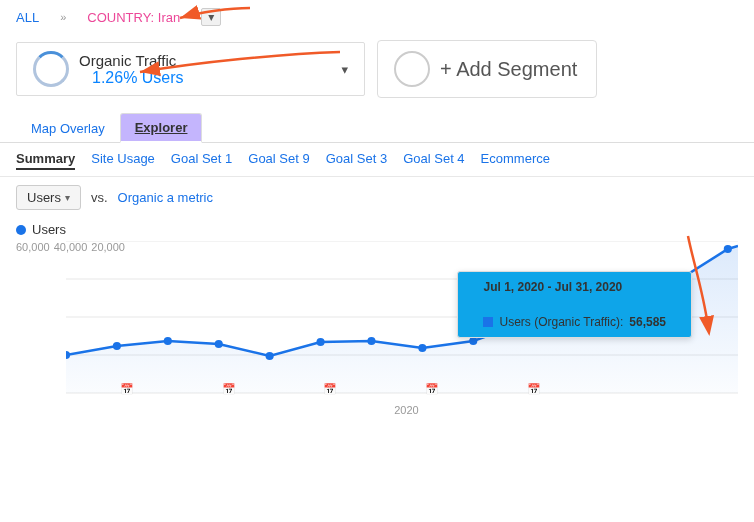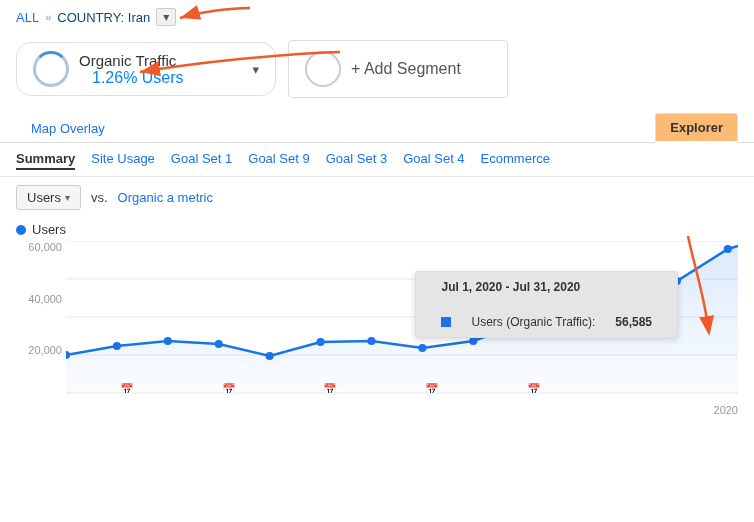--- a/index.html
+++ b/index.html
@@ -9,35 +9,35 @@
       width: 754px;
       height: 522px;
       overflow: hidden;
       position: relative;
     }
 
     .top-bar {
       display: flex;
       align-items: center;
       padding: 8px 16px;
-      gap: 6px;
+      gap: 21px;
       font-size: 13px;
       color: #555;
     }
     .top-bar .all-link {
       color: #1a73e8;
       cursor: pointer;
       font-weight: 500;
     }
     .top-bar .arrow {
       color: #999;
       font-size: 11px;
     }
     .top-bar .country-label {
-      color: #0c4a6e;
+      color: #ec4899;
     }
     .top-bar .dropdown-btn {
       background: #f1f1f1;
       border: 1px solid #ccc;
       border-radius: 2px;
       padding: 1px 6px;
       font-size: 12px;
       cursor: pointer;
       color: #555;
     }
@@ -46,23 +46,23 @@
       display: flex;
       align-items: center;
       padding: 6px 16px;
       gap: 12px;
     }
     .segment-card {
       display: flex;
       align-items: center;
       gap: 10px;
       border: 1px solid #ddd;
-      border-radius: 15px;
+      border-radius: 2px;
       padding: 8px 16px;
-      width: 260px;
+      width: 349px;
       cursor: pointer;
     }
     .segment-icon {
       width: 36px;
       height: 36px;
       border-radius: 50%;
       border: 3px solid #b0c4de;
       border-top-color: #4a90d9;
       border-right-color: #b0c4de;
       flex-shrink: 0;
@@ -97,50 +97,50 @@
       color: #555;
     }
     .add-segment-circle {
       width: 36px;
       height: 36px;
       border-radius: 50%;
       border: 2px solid #ccc;
       flex-shrink: 0;
     }
     .add-segment-label {
-      font-size: 16px;
+      font-size: 20px;
       color: #555;
     }
 
     
     .view-tabs {
       display: flex;
       align-items: flex-end;
       padding: 8px 16px 0 16px;
       gap: 0;
       border-bottom: 1px solid #ddd;
-      justify-content: space-between;
     }
     .view-tab {
       padding: 6px 14px;
       font-size: 13px;
       cursor: pointer;
       color: #1a73e8;
       border: 1px solid transparent;
       border-bottom: none;
       border-radius: 3px 3px 0 0;
     }
     .view-tab.active {
-      background: #fdba74;
+      background: #c4b5fd;
       border-color: #ddd;
       border-bottom: 2px solid #fff;
       color: #333;
       font-weight: bold;
       position: relative;
       bottom: -1px;
+      text-decoration: underline;
     }
 
     
     .sub-tabs {
       display: flex;
       align-items: flex-start;
       padding: 6px 16px;
       gap: 16px;
       border-bottom: 1px solid #e8e8e8;
     }
@@ -220,21 +220,21 @@
     }
 
     
     .y-axis {
       position: absolute;
       left: 0;
       top: 0;
       width: 50px;
       height: 100%;
       display: flex;
-      flex-direction: column;
+      flex-direction: row;
       justify-content: space-between;
       padding-bottom: 20px;
     }
     .y-label {
       font-size: 11px;
       color: #999;
       text-align: right;
       padding-right: 4px;
     }
 
@@ -246,52 +246,52 @@
       height: calc(100% - 20px);
     }
 
     
     .x-axis {
       position: absolute;
       bottom: 0;
       left: 59px;
       right: 0;
       display: flex;
-      justify-content: flex-end;
+      justify-content: center;
       align-items: center;
     }
     .x-label {
       font-size: 11px;
       color: #999;
     }
 
     
     .tooltip-box {
       position: absolute;
-      right: 60px;
+      right: 46px;
       top: 30px;
-      background: #e5e5e5;
+      background: #0ea5e9;
       border: 1px solid #ddd;
       border-radius: 3px;
       padding: 8px 25px;
       font-size: 12px;
       box-shadow: 0 2px 6px rgba(0,0,0,0.15);
       min-width: 200px;
       z-index: 10;
     }
     .tooltip-date {
       font-weight: bold;
       font-size: 12px;
       color: #333;
       margin-bottom: 4px;
     }
     .tooltip-metric {
       display: flex;
       align-items: center;
-      gap: 20px;
+      gap: 6px;
       font-size: 12px;
       color: #333;
       margin-top: 21px;
     }
     .tooltip-square {
       width: 10px;
       height: 10px;
       background: #1a73e8;
       flex-shrink: 0;
     }

